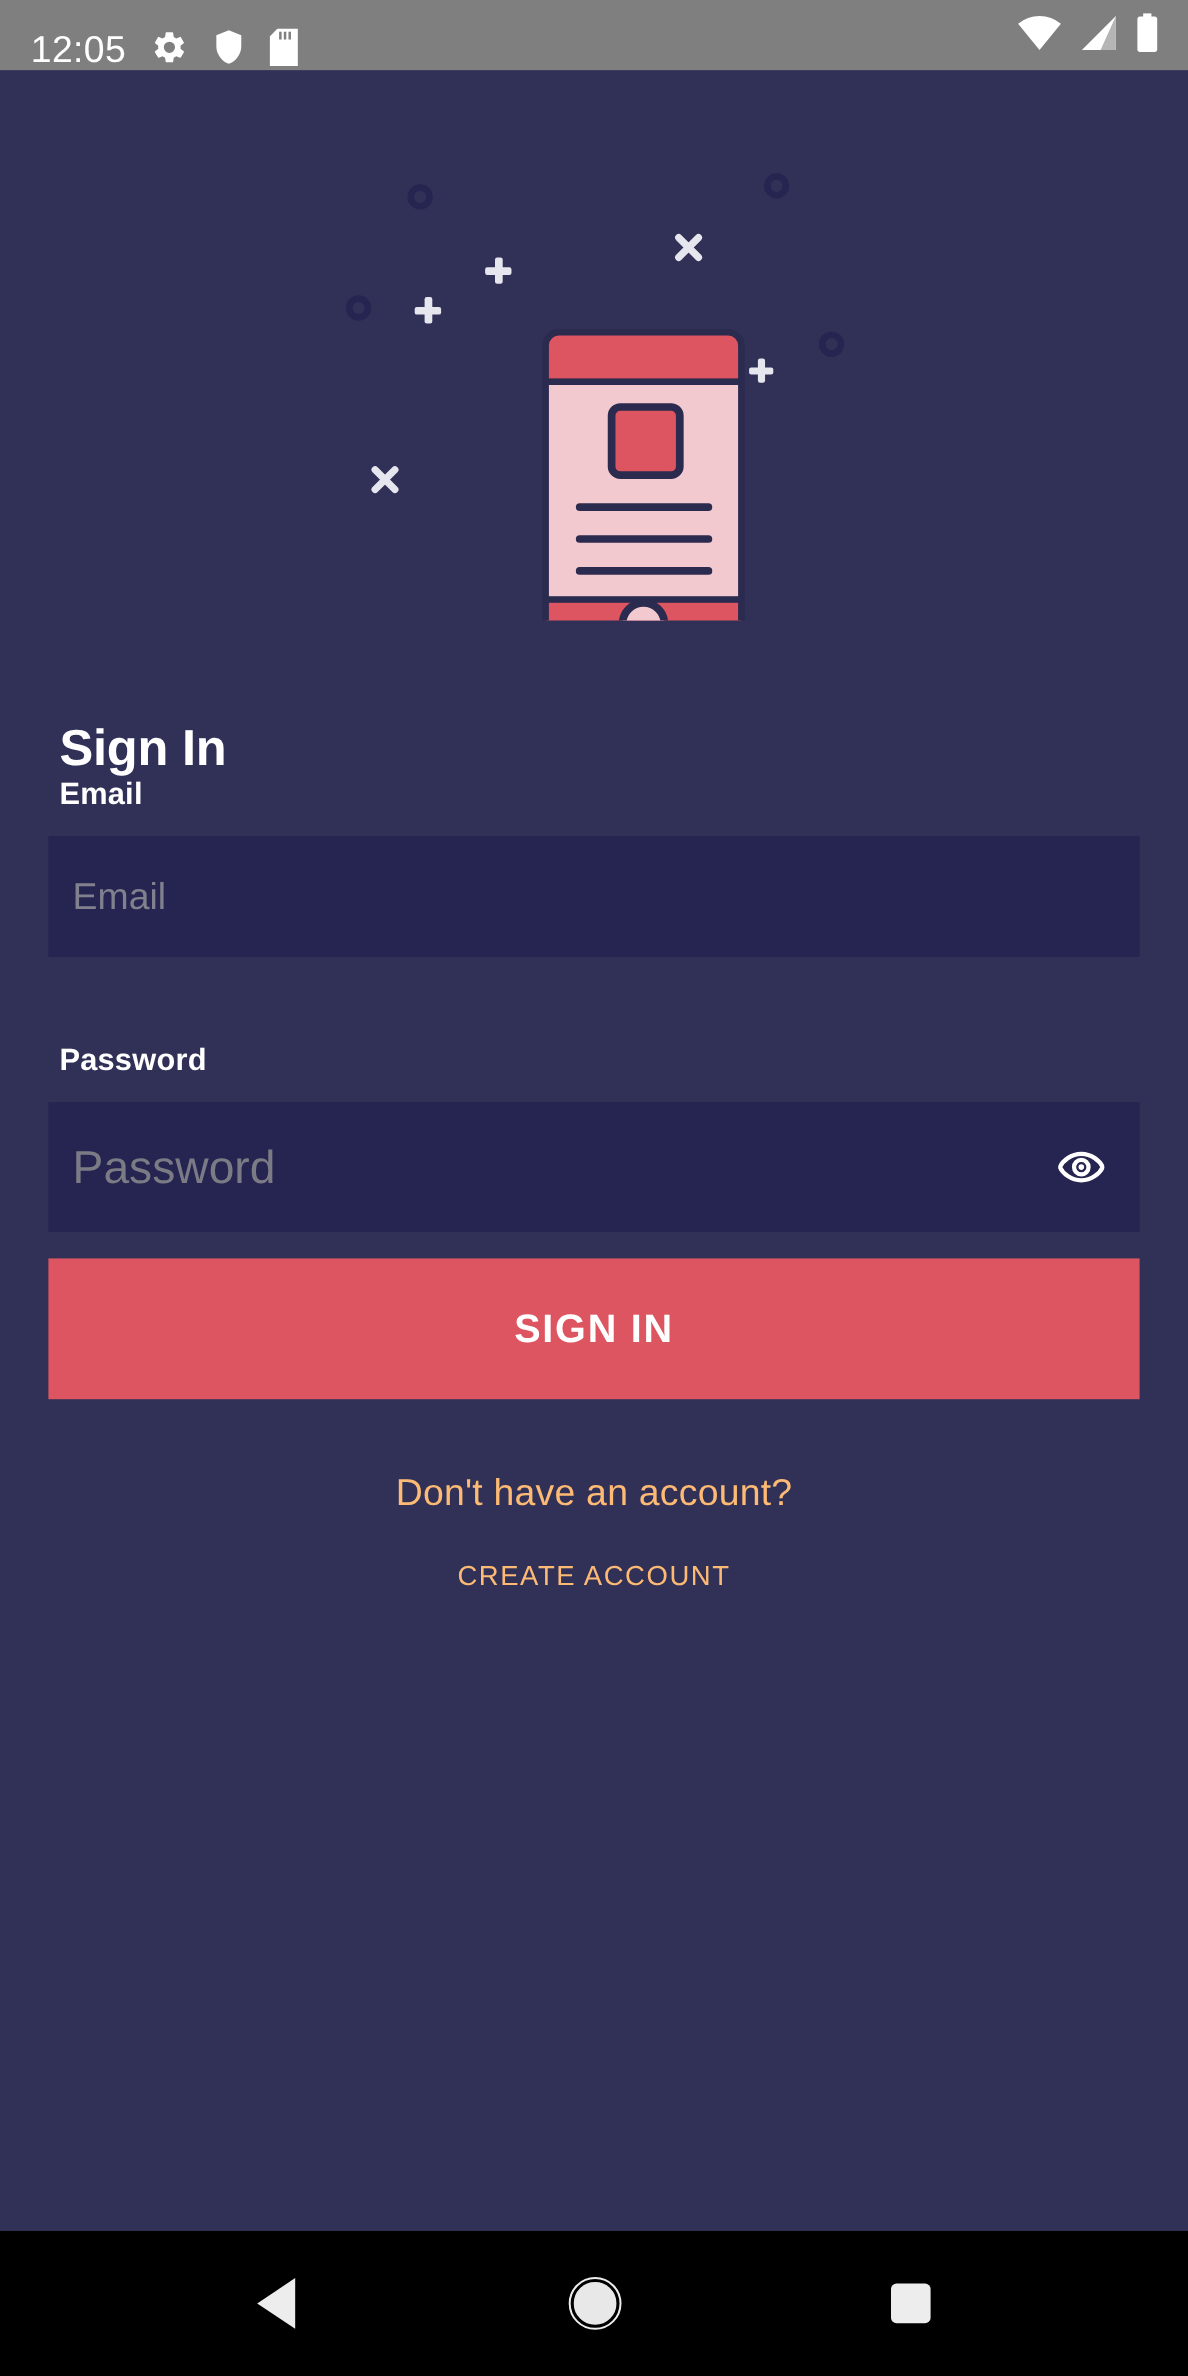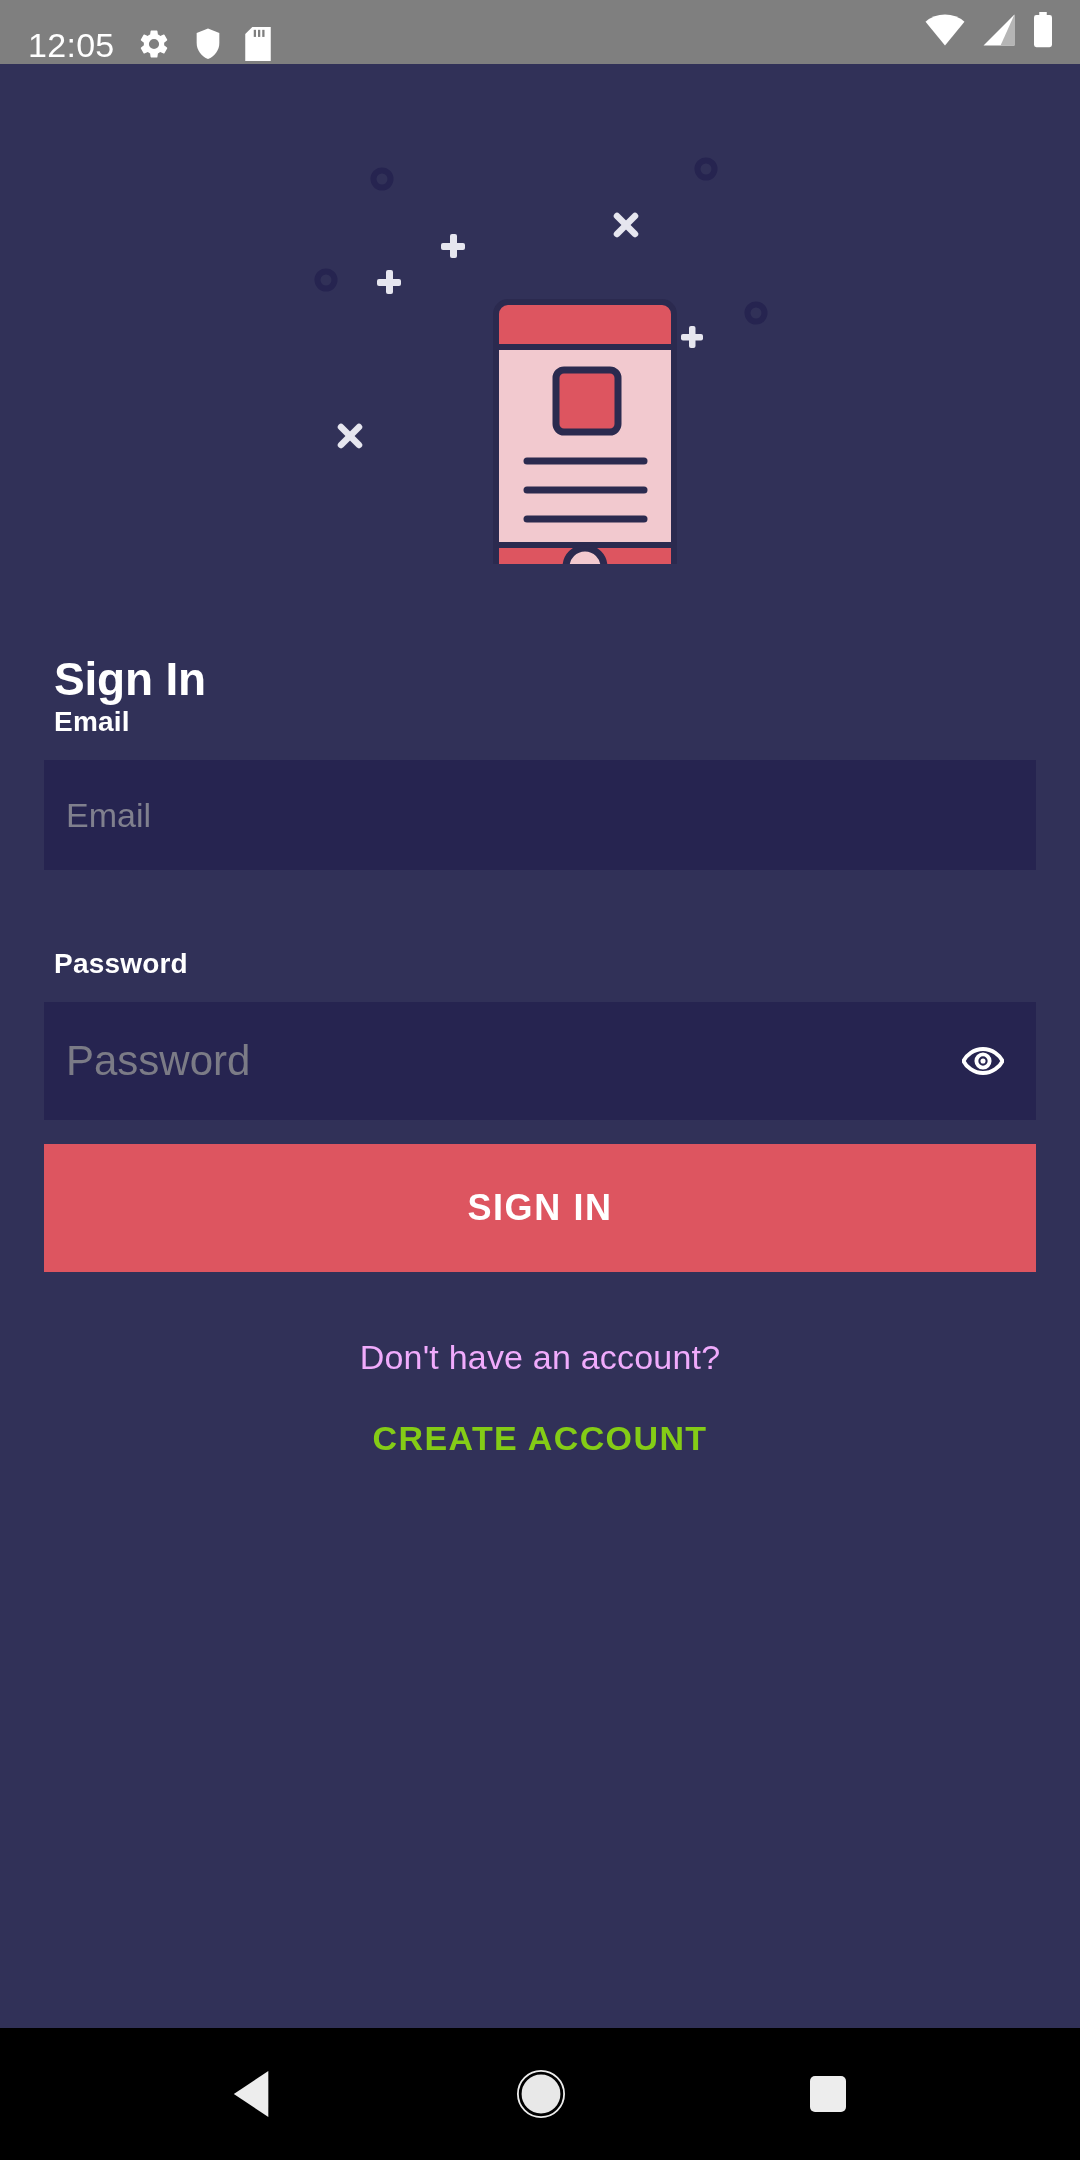--- a/index.html
+++ b/index.html
@@ -20,21 +20,21 @@
   
   .status-bar {
     height: 64px;
     background: #7f7f7f;
     display: flex;
     align-items: center;
     padding: 0 26px 0 28px;
     flex: 0 0 auto;
     position: relative;
   }
-  .status-left { display: flex; align-items: flex-end; gap: 22px; margin-top: 27px; }
+  .status-left { display: flex; align-items: flex-start; gap: 22px; margin-top: 27px; }
   .status-time {
     color: #ffffff;
     font-size: 34px;
     letter-spacing: 0.3px;
     font-family: "Liberation Sans", sans-serif;
   }
   .status-right {
     margin-left: auto;
     display: flex;
     align-items: center;
@@ -148,30 +148,30 @@
     align-items: center;
     justify-content: center;
   }
 
   
   .footer-block {
     margin-top: 66px;
     text-align: center;
   }
   .no-account {
-    color: #f0abfc;
+    color: #fdba74;
     font-size: 34px;
     letter-spacing: 0.2px;
   }
   .create-btn {
     display: inline-block;
     margin-top: 42px;
-    color: #84cc16;
-    font-size: 34px;
-    font-weight: bold;
+    color: #fdba74;
+    font-size: 25px;
+    font-weight: normal;
     letter-spacing: 1.4px;
     background: none;
     border: 0;
     cursor: pointer;
     font-family: "Liberation Sans", sans-serif;
     padding: 0;
   }
 
   
   .nav-bar {

